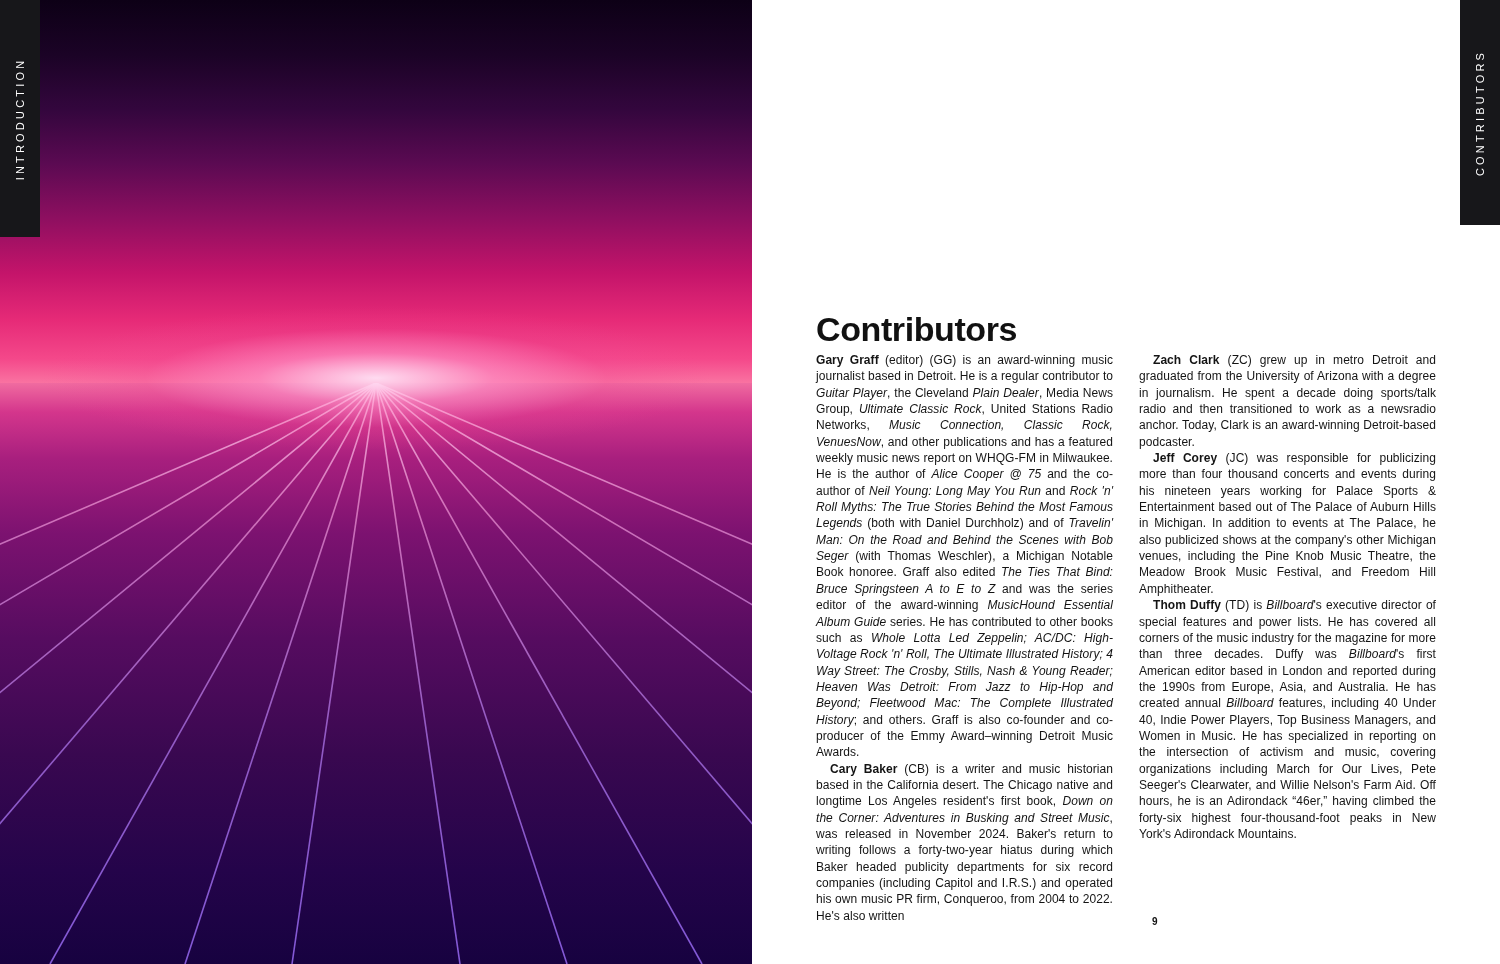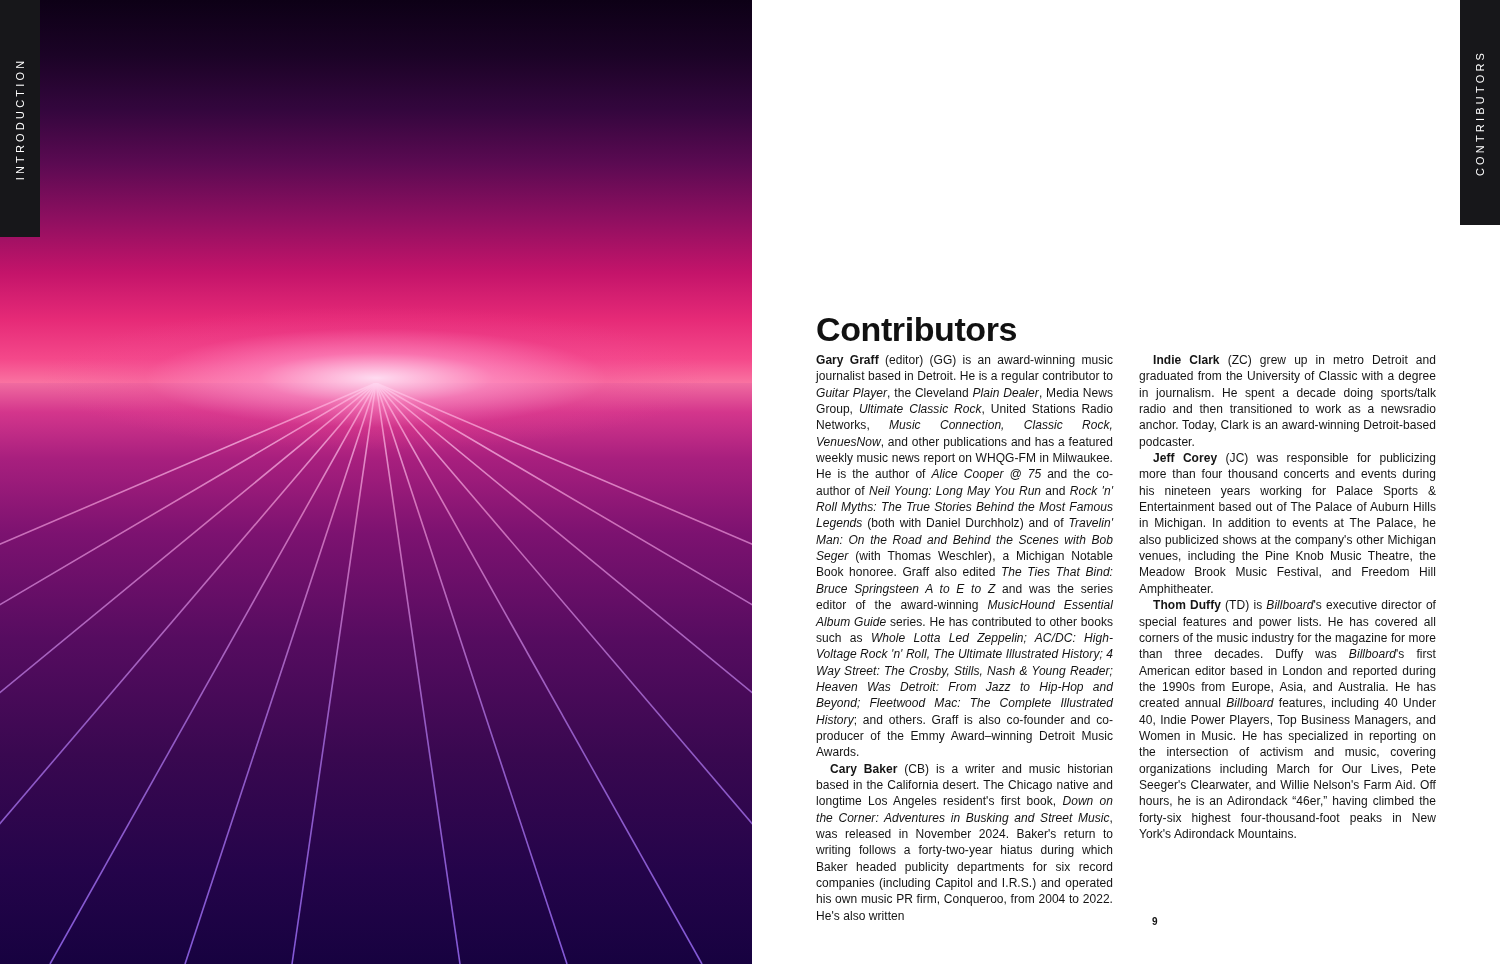--- a/index.html
+++ b/index.html
@@ -244,21 +244,21 @@
     </div>
 
     <h1 class="page-title">Contributors</h1>
 
     <div class="cols">
       <div class="col" id="col0">
           <p><b>Gary Graff</b><span> (editor) (GG) is an award-winning music journalist based in Detroit. He is a regular contributor to </span><em>Guitar Player</em><span>, the Cleveland </span><em>Plain Dealer</em><span>, Media News Group, </span><em>Ultimate Classic Rock</em><span>, United Stations Radio Networks, </span><em>Music Connection, Classic Rock, VenuesNow</em><span>, and other publications and has a featured weekly music news report on WHQG-FM in Milwaukee. He is the author of </span><em>Alice Cooper @ 75</em><span> and the co-author of </span><em>Neil Young: Long May You Run</em><span> and </span><em>Rock 'n' Roll Myths: The True Stories Behind the Most Famous Legends</em><span> (both with Daniel Durchholz) and of </span><em>Travelin' Man: On the Road and Behind the Scenes with Bob Seger</em><span> (with Thomas Weschler), a Michigan Notable Book honoree. Graff also edited </span><em>The Ties That Bind: Bruce Springsteen A to E to Z</em><span> and was the series editor of the award-winning </span><em>MusicHound Essential Album Guide</em><span> series. He has contributed to other books such as </span><em>Whole Lotta Led Zeppelin; AC/DC: High-Voltage Rock 'n' Roll, The Ultimate Illustrated History; 4 Way Street: The Crosby, Stills, Nash &amp; Young Reader; Heaven Was Detroit: From Jazz to Hip-Hop and Beyond; Fleetwood Mac: The Complete Illustrated History</em><span>; and others. Graff is also co-founder and co-producer of the Emmy Award–winning Detroit Music Awards.</span></p>
           <p class="indent"><b>Cary Baker</b><span> (CB) is a writer and music historian based in the California desert. The Chicago native and longtime Los Angeles resident's first book, </span><em>Down on the Corner: Adventures in Busking and Street Music</em><span>, was released in November 2024. Baker's return to writing follows a forty-two-year hiatus during which Baker headed publicity departments for six record companies (including Capitol and I.R.S.) and operated his own music PR firm, Conqueroo, from 2004 to 2022. He's also written</span></p>
         </div>
       <div class="col" id="col1">
-          <p class="indent"><b>Indie Clark</b><span> (ZC) grew up in metro Detroit and graduated from the University of Classic with a degree in journalism. He spent a decade doing sports/talk radio and then transitioned to work as a newsradio anchor. Today, Clark is an award-winning Detroit-based podcaster.</span></p>
+          <p class="indent"><b>Zach Clark</b><span> (ZC) grew up in metro Detroit and graduated from the University of Arizona with a degree in journalism. He spent a decade doing sports/talk radio and then transitioned to work as a newsradio anchor. Today, Clark is an award-winning Detroit-based podcaster.</span></p>
           <p class="indent"><b>Jeff Corey</b><span> (JC) was responsible for publicizing more than four thousand concerts and events during his nineteen years working for Palace Sports &amp; Entertainment based out of The Palace of Auburn Hills in Michigan. In addition to events at The Palace, he also publicized shows at the company's other Michigan venues, including the Pine Knob Music Theatre, the Meadow Brook Music Festival, and Freedom Hill Amphitheater.</span></p>
           <p class="indent"><b>Thom Duffy</b><span> (TD) is </span><em>Billboard</em><span>'s executive director of special features and power lists. He has covered all corners of the music industry for the magazine for more than three decades. Duffy was </span><em>Billboard</em><span>'s first American editor based in London and reported during the 1990s from Europe, Asia, and Australia. He has created annual </span><em>Billboard</em><span> features, including 40 Under 40, Indie Power Players, Top Business Managers, and Women in Music. He has specialized in reporting on the intersection of activism and music, covering organizations including March for Our Lives, Pete Seeger's Clearwater, and Willie Nelson's Farm Aid. Off hours, he is an Adirondack “46er,” having climbed the forty-six highest four-thousand-foot peaks in New York's Adirondack Mountains.</span></p>
         </div>
     </div>
 
     <div class="folio">9</div>
   </div>
 </div>
 
 </body></html>

